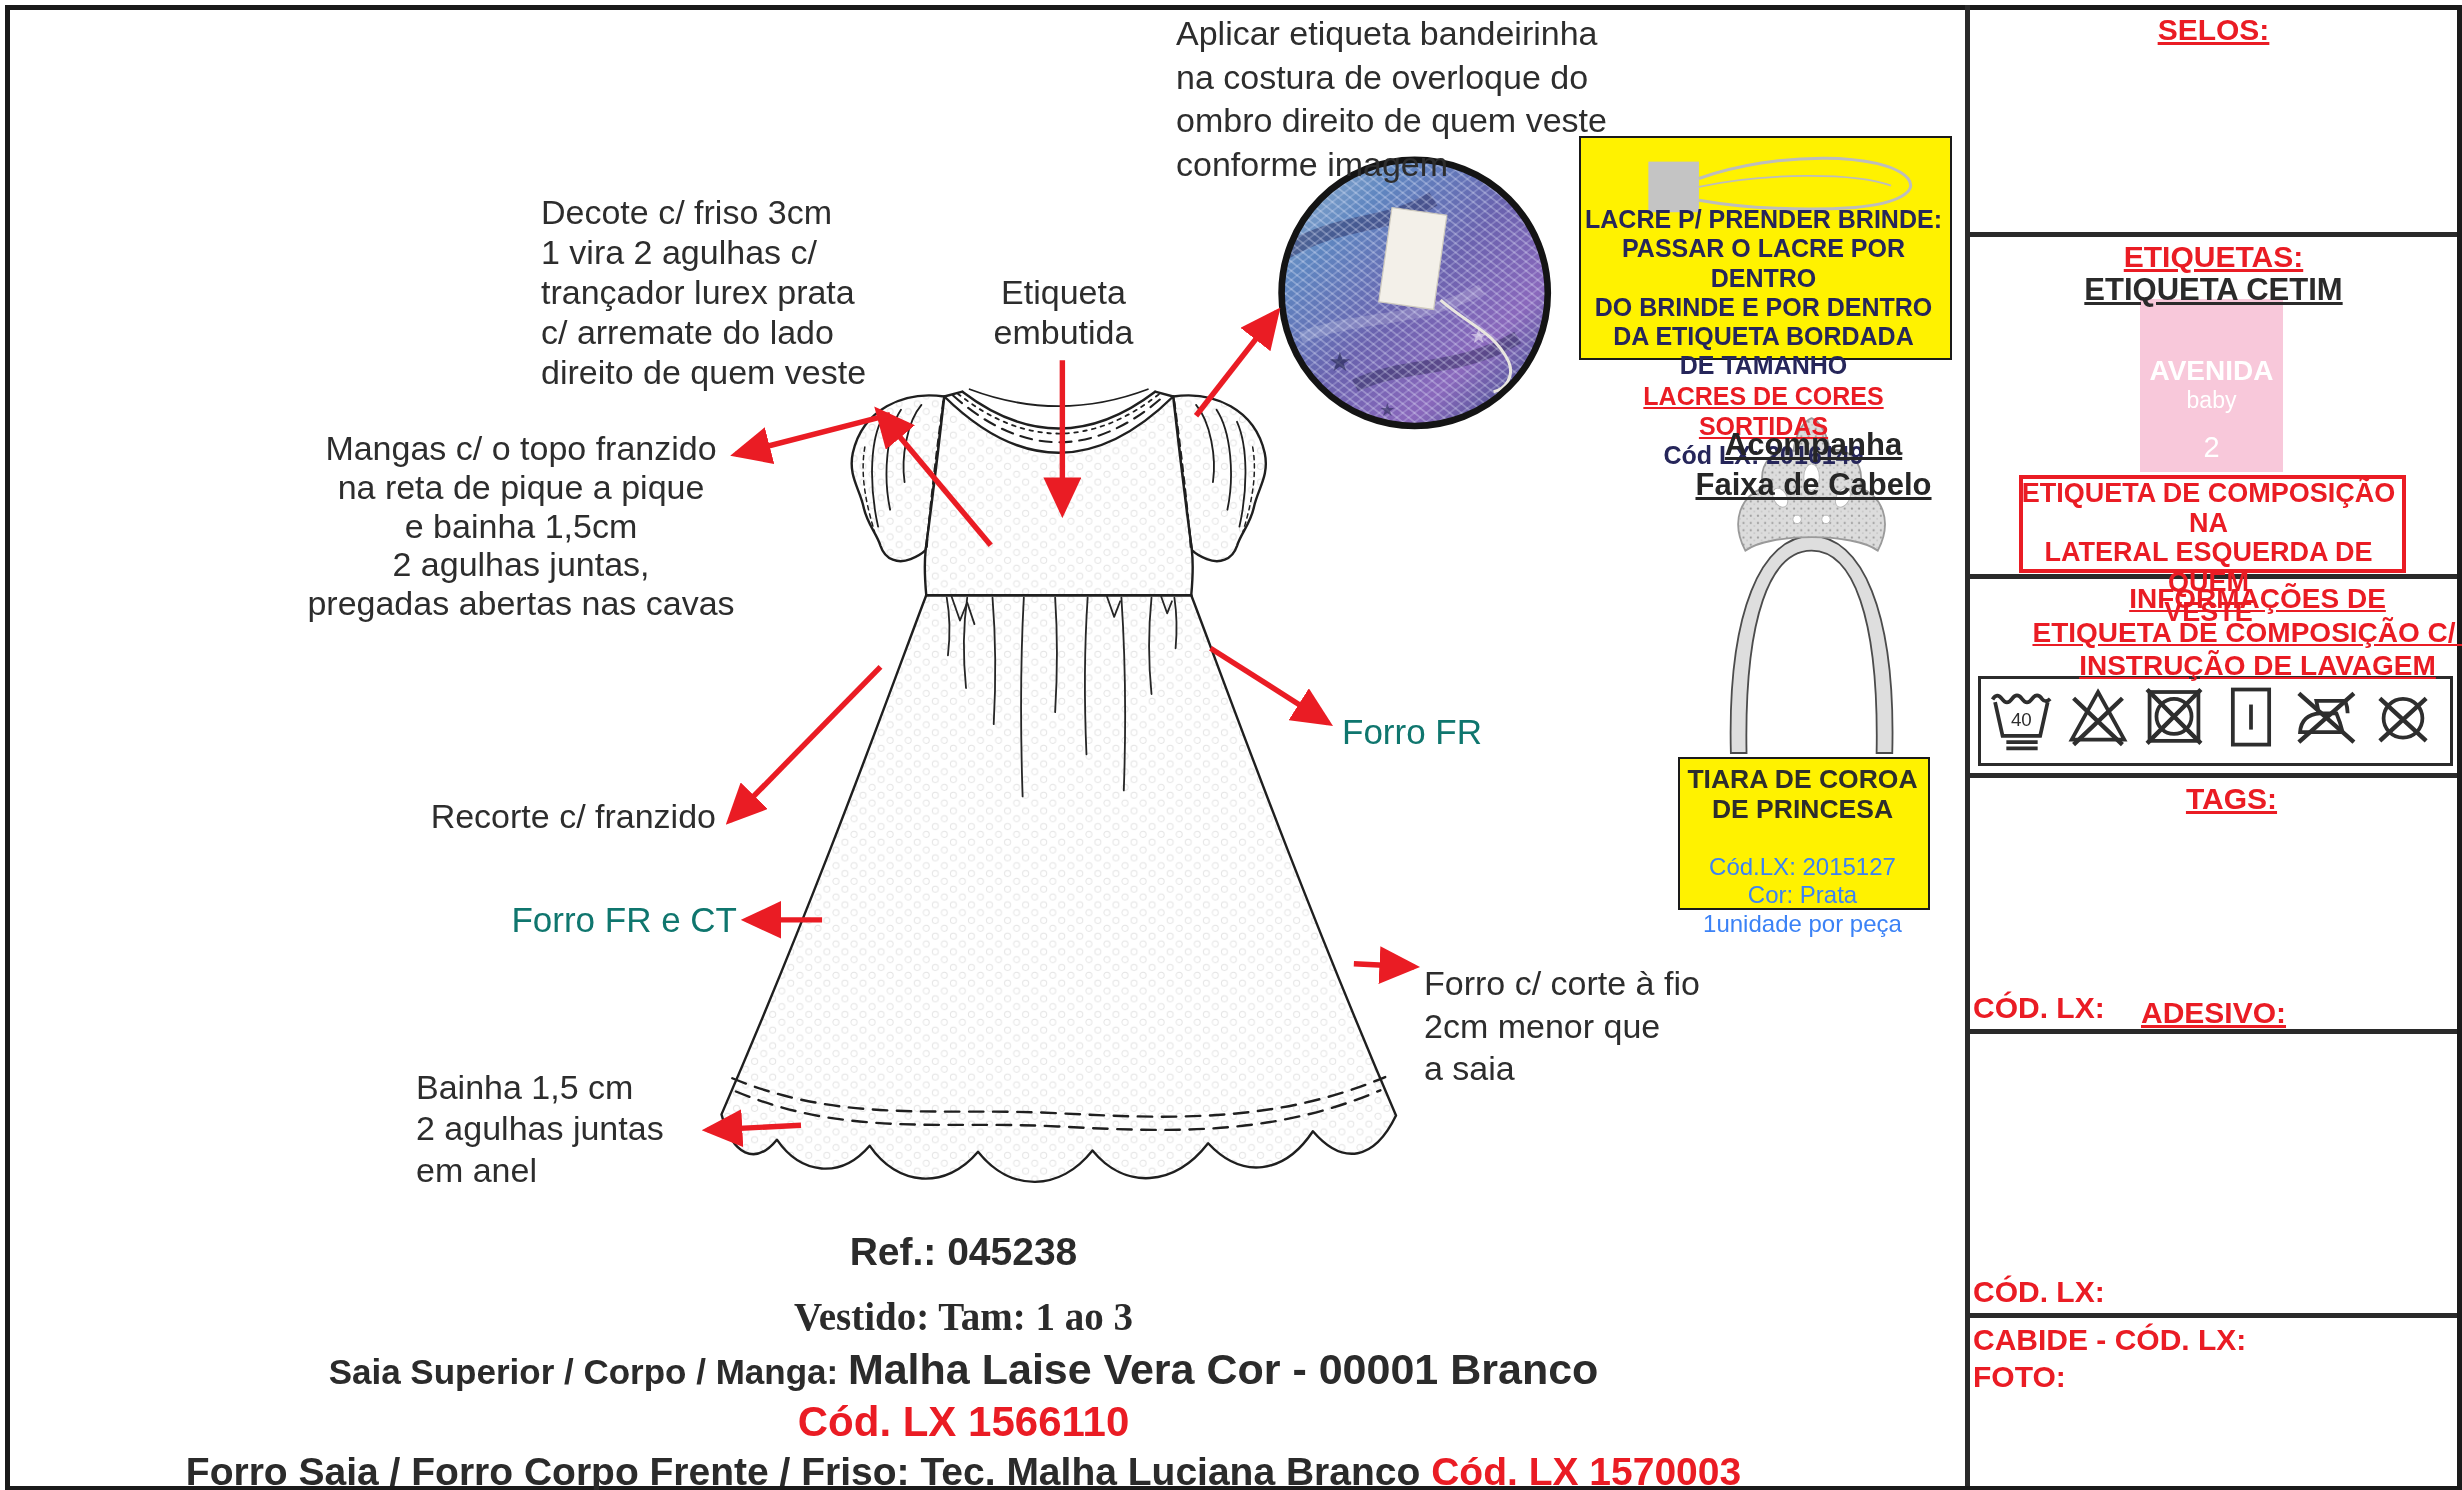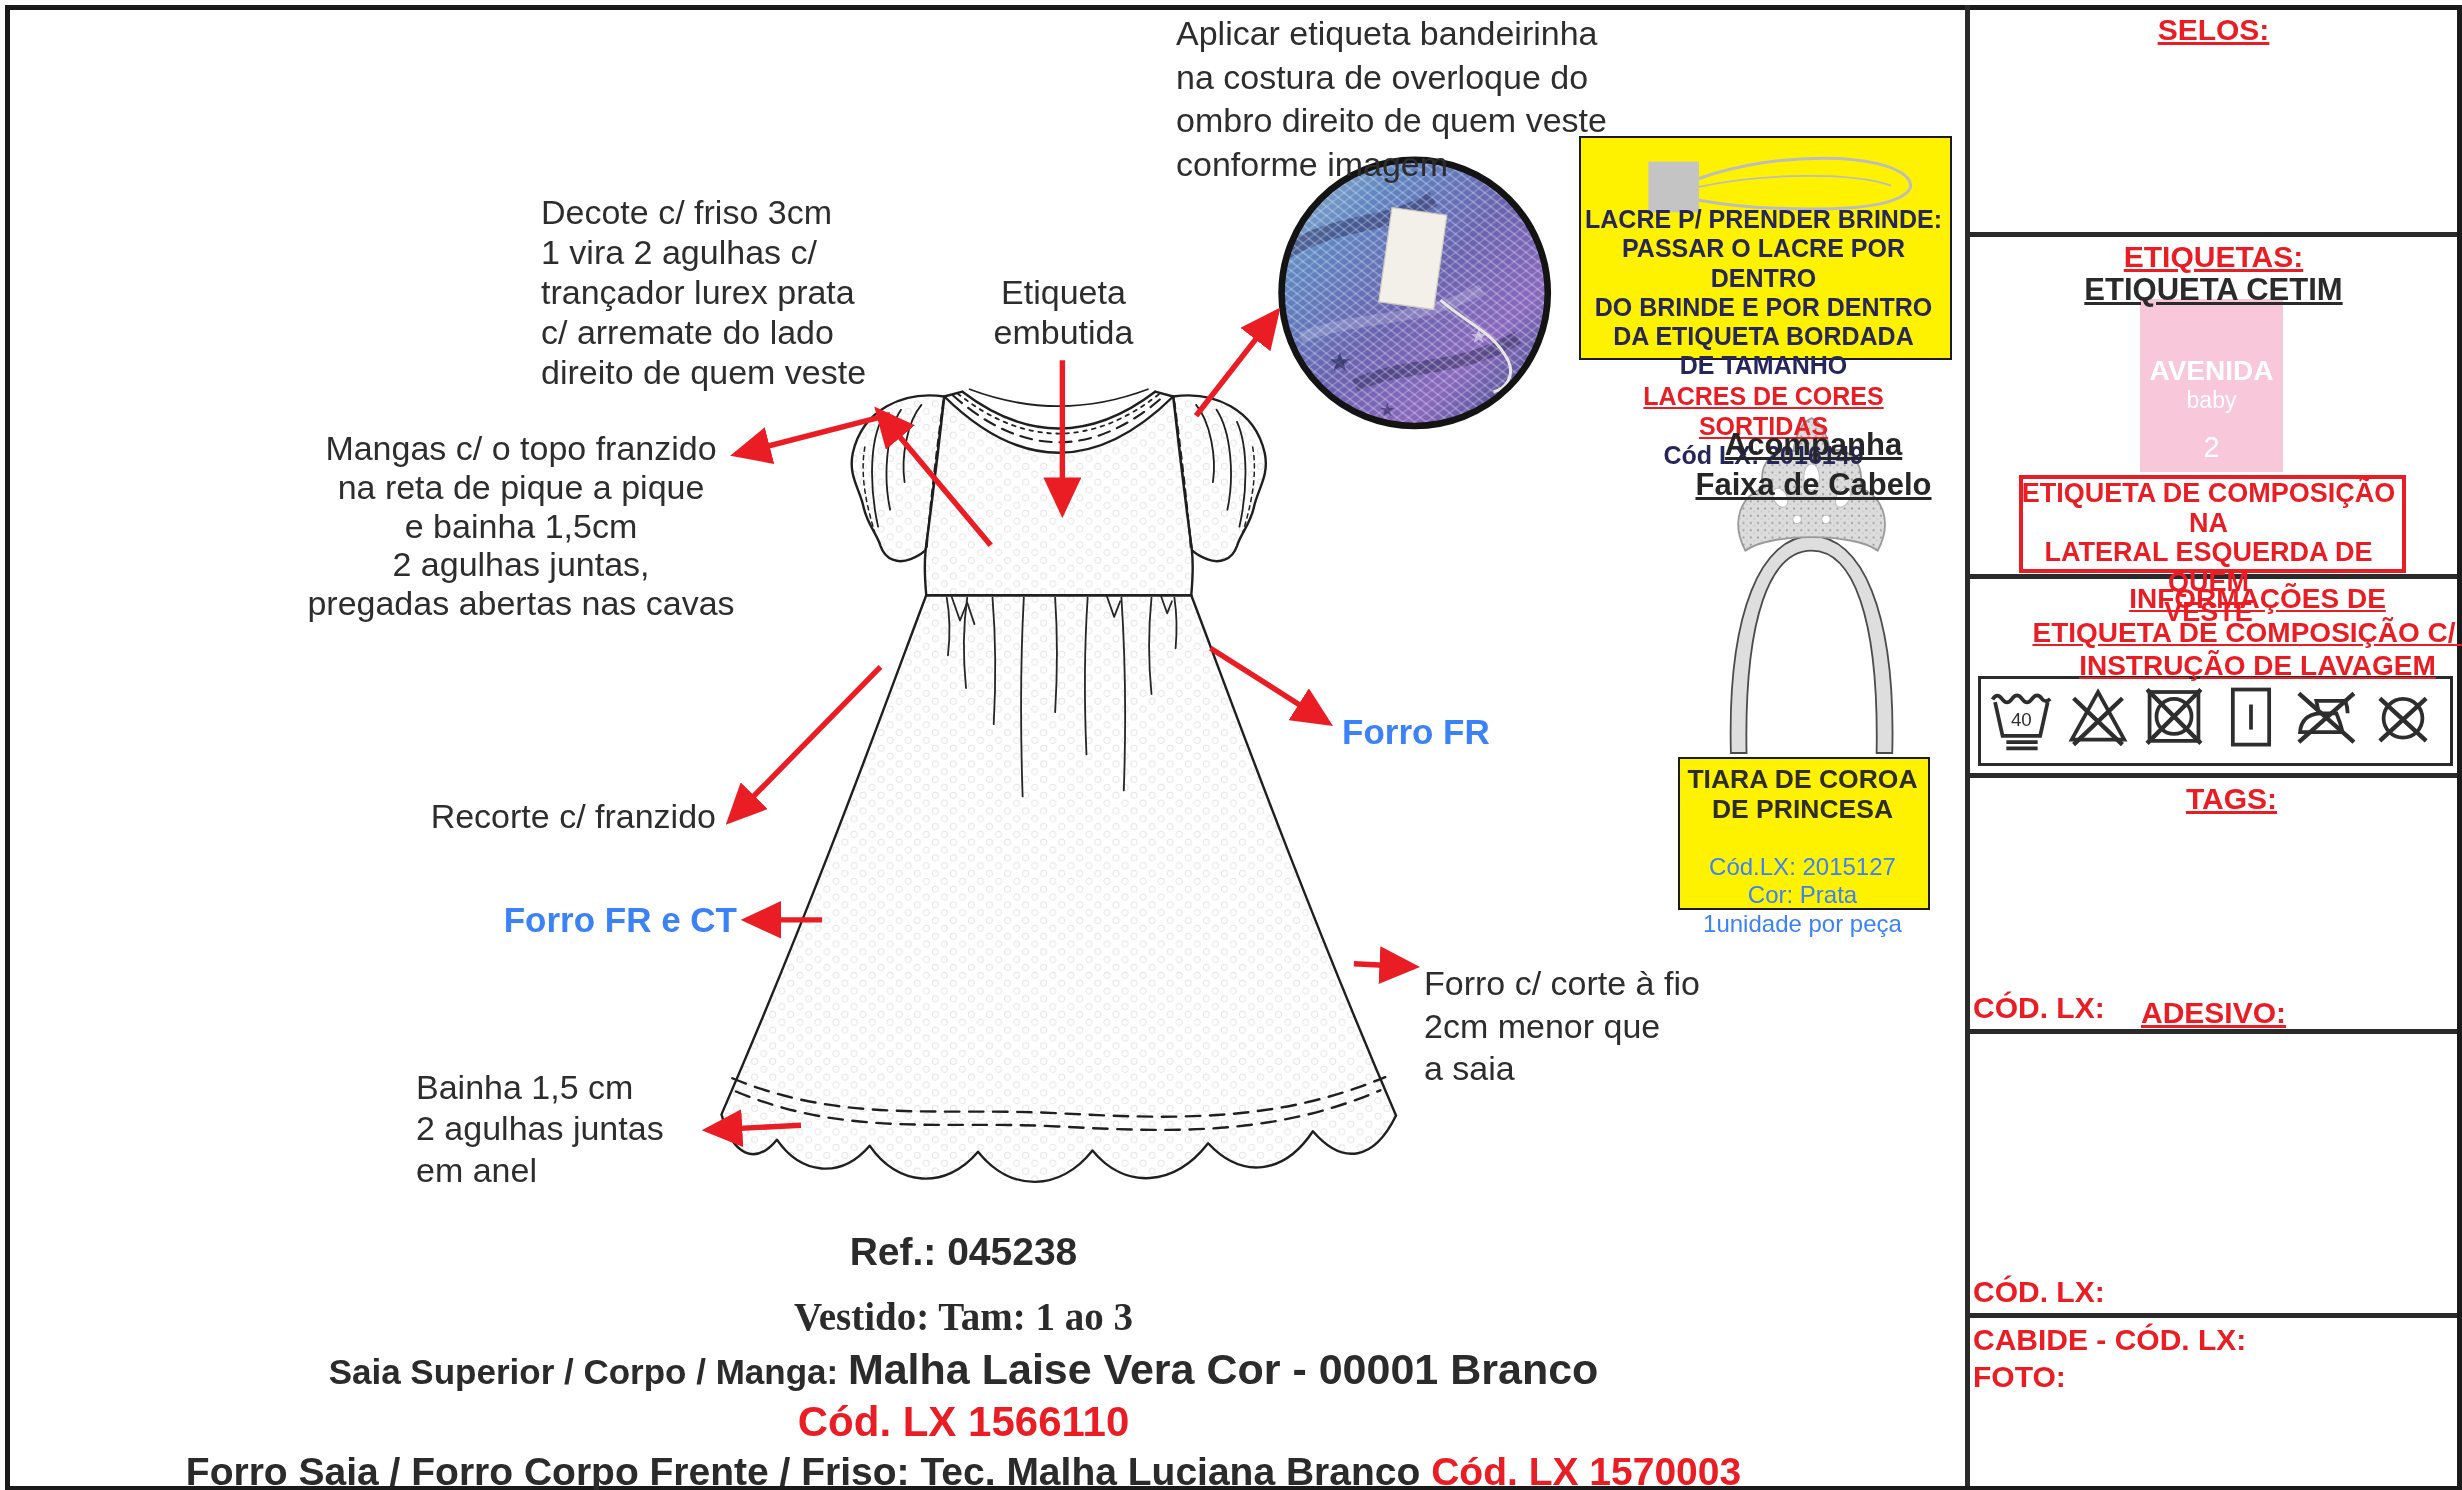--- a/index.html
+++ b/index.html
@@ -1,21 +1,21 @@
 <!DOCTYPE html>
 <html style="font-size:9.6px"><head>
 <meta charset="utf-8">
 <style>
   html,body{margin:0;padding:0;background:#fff;}
   #sheet{position:relative;width:2462px;height:1491px;background:#ffffff;
          font-family:"Liberation Sans", sans-serif;overflow:hidden;}
   .abs{position:absolute;}
   .pre{white-space:pre-line;}
   .ann{font-size:34px;line-height:1.18;color:#2d2d2d;}
-  .annb{font-weight:bold;color:#3b82f6;}
+  .annb{font-weight:normal;color:#0f766e;}
   .ctr{text-align:center;}
   .rgt{text-align:right;}
   .redh{color:#ea1c24;font-weight:bold;text-decoration:underline;}
   .red{color:#ea1c24;}
   .sideh{font-size:30px;}
   .border-frame{border:5.4px solid #1a1a1a;}
   .ybox{background:#fff200;border:2.4px solid #1a1a1a;}
   .navy{color:#26265a;}
   .divh{background:#2a2a2a;height:4.8px;}
   .careicons svg{display:block;}

